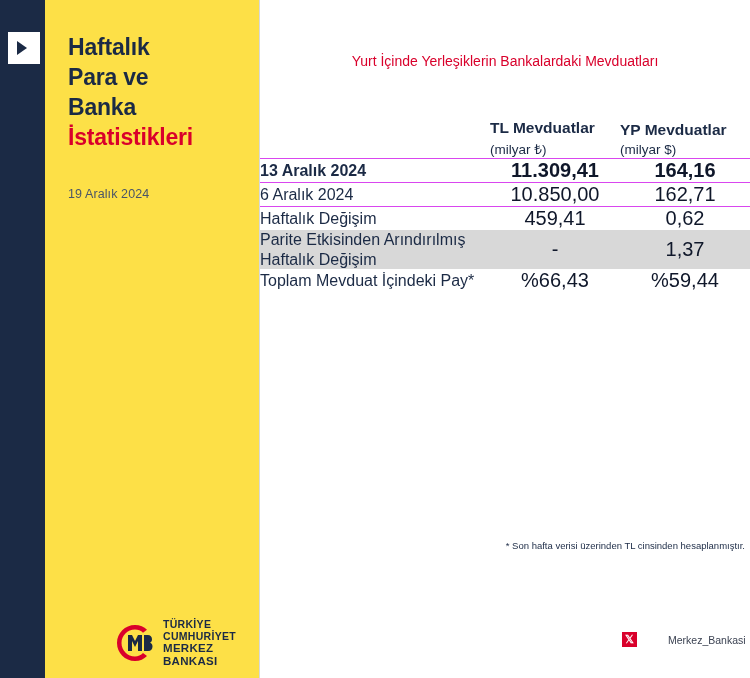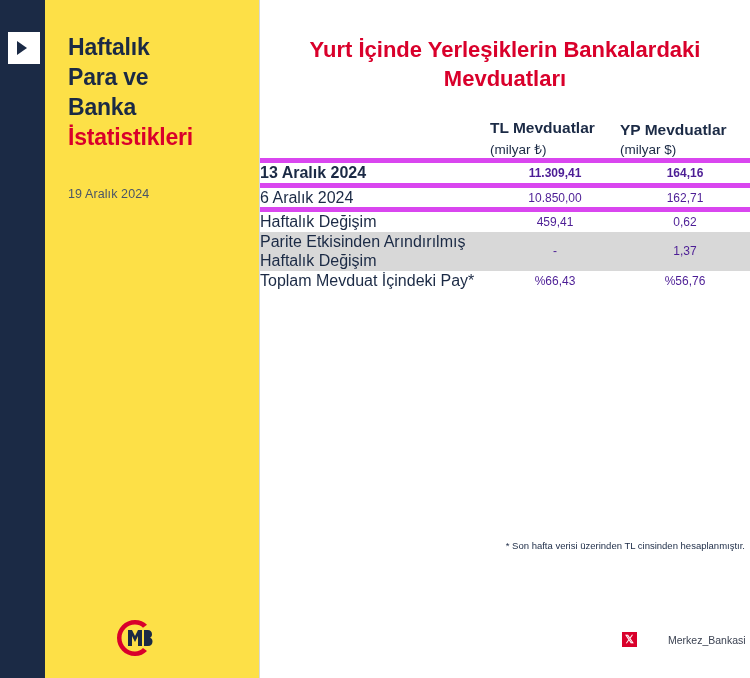--- a/index.html
+++ b/index.html
@@ -90,26 +90,26 @@
   }
 
   
   .content {
     position: absolute;
     left: 260px; top: 0;
     width: 490px; height: 678px;
   }
   .chart-title {
     position: absolute;
-    left: 10px; top: 36px;
+    left: 10px; top: 52px;
     width: 470px;
     text-align: center;
     color: #d9002b;
-    font-size: 22px;
-    font-weight: bold;
+    font-size: 14px;
+    font-weight: normal;
     line-height: 1.30;
   }
 
   
   .tbl {
     position: absolute;
     left: 0; top: 118px;
     width: 490px;
     border-collapse: collapse;
   }
@@ -139,27 +139,27 @@
 
   .row-label {
     padding: 13px 8px 13px 6px;
     font-size: 16px;
     color: #1b2a45;
     text-align: left;
     line-height: 1.22;
   }
   .row-val {
     text-align: center;
-    font-size: 12px;
-    color: #4c1d95;
+    font-size: 20px;
+    color: #0f172a;
     padding: 13px 6px;
   }
   tr.bold .row-label, tr.bold .row-val { font-weight: bold; }
   tr.shaded td { background: #d8d8d8; }
-  tr.sep td { border-top: 5px solid #d946ef; margin-top: 24px; }
+  tr.sep td { border-top: 1px solid #d946ef; margin-top: 24px; }
 
   .footnote {
     position: absolute;
     left: 175px; top: 540px;
     width: 310px;
     text-align: right;
     font-size: 9.5px;
     color: #1b2a45;
   }
 
@@ -204,20 +204,24 @@
     </div>
     <div class="subtitle-date">19 Aralık 2024</div>
 
     <div class="logo-wrap">
       <div class="logo-mark">
         <svg width="40" height="40" viewBox="0 0 40 40" aria-hidden="true">
           <path d="M20 2 C10 2 2 10 2 20 C2 30 10 38 20 38 C25 38 29 36 32 33 L28 30 C26 32 23 33.5 20 33.5 C12.5 33.5 6.5 27.5 6.5 20 C6.5 12.5 12.5 6.5 20 6.5 C23 6.5 26 7.7 28 9.7 L32 6.8 C29 4 25 2 20 2 Z" fill="#d9002b"></path>
           <path d="M13 12 L13 28 L17 28 L17 18 L20 24 L23 18 L23 28 L27 28 L27 12 L23 12 L20 18 L17 12 Z" fill="#1b2a45"></path>
           <path d="M29 12 L29 28 L33 28 C36 28 37.5 26 37.5 23.5 C37.5 21.5 36.5 20.3 35 19.8 C36.2 19.2 37 18 37 16.3 C37 13.8 35.4 12 32.8 12 Z" fill="#1b2a45"></path>
         </svg>
+      </div>
+      <div class="logo-text">
+        <div class="l1">TÜRKİYE CUMHURİYET</div>
+        <div class="l2">MERKEZ BANKASI</div>
       </div>
     </div>
   </div>
 
   <div class="v-divider"></div>
 
   <div class="content">
     <div class="chart-title">Yurt İçinde Yerleşiklerin Bankalardaki Mevduatları</div>
 
     <table class="tbl">
@@ -256,21 +260,21 @@
           <td class="row-val">0,62</td>
         </tr>
         <tr class="shaded">
           <td class="row-label">Parite Etkisinden Arındırılmış Haftalık Değişim</td>
           <td class="row-val">-</td>
           <td class="row-val">1,37</td>
         </tr>
         <tr>
           <td class="row-label">Toplam Mevduat İçindeki Pay*</td>
           <td class="row-val">%66,43</td>
-          <td class="row-val">%56,76</td>
+          <td class="row-val">%59,44</td>
         </tr>
       </tbody>
     </table>
 
     <div class="footnote">* Son hafta verisi üzerinden TL cinsinden hesaplanmıştır.</div>
 
     <div class="handle">
       <div class="x-box">
           <span>𝕏</span>
         </div>

